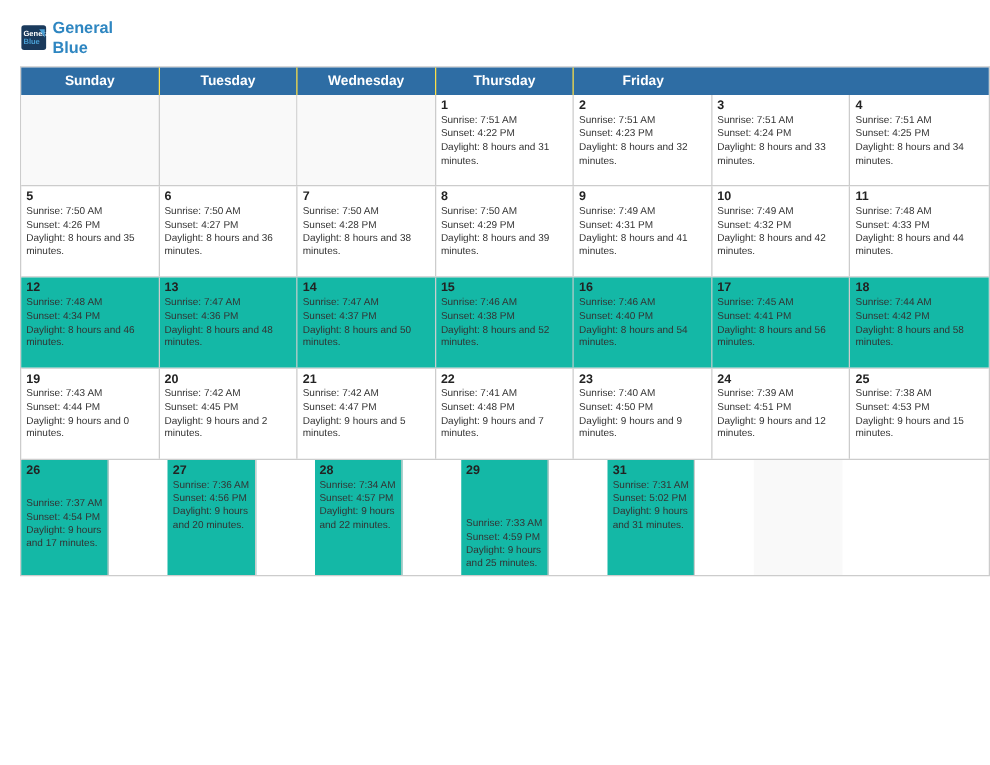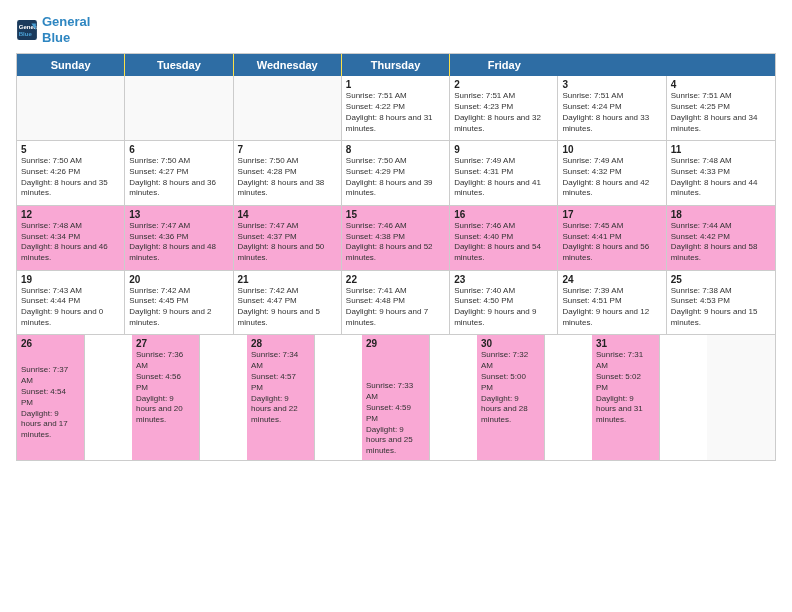--- a/index.html
+++ b/index.html
@@ -6,21 +6,21 @@
     body {
       font-family: Arial, sans-serif;
       background: #fff;
       width: 792px;
       height: 612px;
       overflow: hidden;
     }
     .page {
       width: 792px;
       height: 471px;
-      padding: 14px 16px 10px 16px;
+      padding: 14px 0 10px 16px;
       display: flex;
       flex-direction: column;
       justify-content: center;
     }
     .header {
       display: flex;
       align-items: flex-start;
       justify-content: space-between;
       margin-bottom: 8px;
     }
@@ -92,21 +92,21 @@
     .cal-cell {
       border-right: 1px solid #ccc;
       padding: 3px 4px;
       font-size: 8.5px;
       color: #333;
       vertical-align: top;
       min-height: 0;
     }
     .cal-cell:last-child { border-right: none; }
     .cal-cell.empty { background: #f9f9f9; }
-    .cal-cell.shaded { background: #f9a8d4; }
+    .cal-cell.shaded { background: #14b8a6; }
     .day-num {
       font-size: 10px;
       font-weight: bold;
       color: #222;
       display: block;
       margin-bottom: 1px;
     }
     .cell-text {
       font-size: 8px;
       line-height: 1.35;
@@ -327,26 +327,20 @@
 Sunset: 4:57 PM
 Daylight: 9 hours and 22 minutes.</div>
           </div>
           <div class="cal-cell shaded">
             <span class="day-num">29</span>
             <div class="cell-text" style="white-space: pre-line; margin-top: 32px;">Sunrise: 7:33 AM
 Sunset: 4:59 PM
 Daylight: 9 hours and 25 minutes.</div>
           </div>
           <div class="cal-cell shaded">
-            <span class="day-num">30</span>
-            <div class="cell-text" style="white-space: pre-line;">Sunrise: 7:32 AM
-Sunset: 5:00 PM
-Daylight: 9 hours and 28 minutes.</div>
-          </div>
-          <div class="cal-cell shaded">
             <span class="day-num">31</span>
             <div class="cell-text" style="white-space: pre-line;">Sunrise: 7:31 AM
 Sunset: 5:02 PM
 Daylight: 9 hours and 31 minutes.</div>
           </div>
           <div class="cal-cell empty"></div>
         </div>
       </div>
   </div>
 </div>

